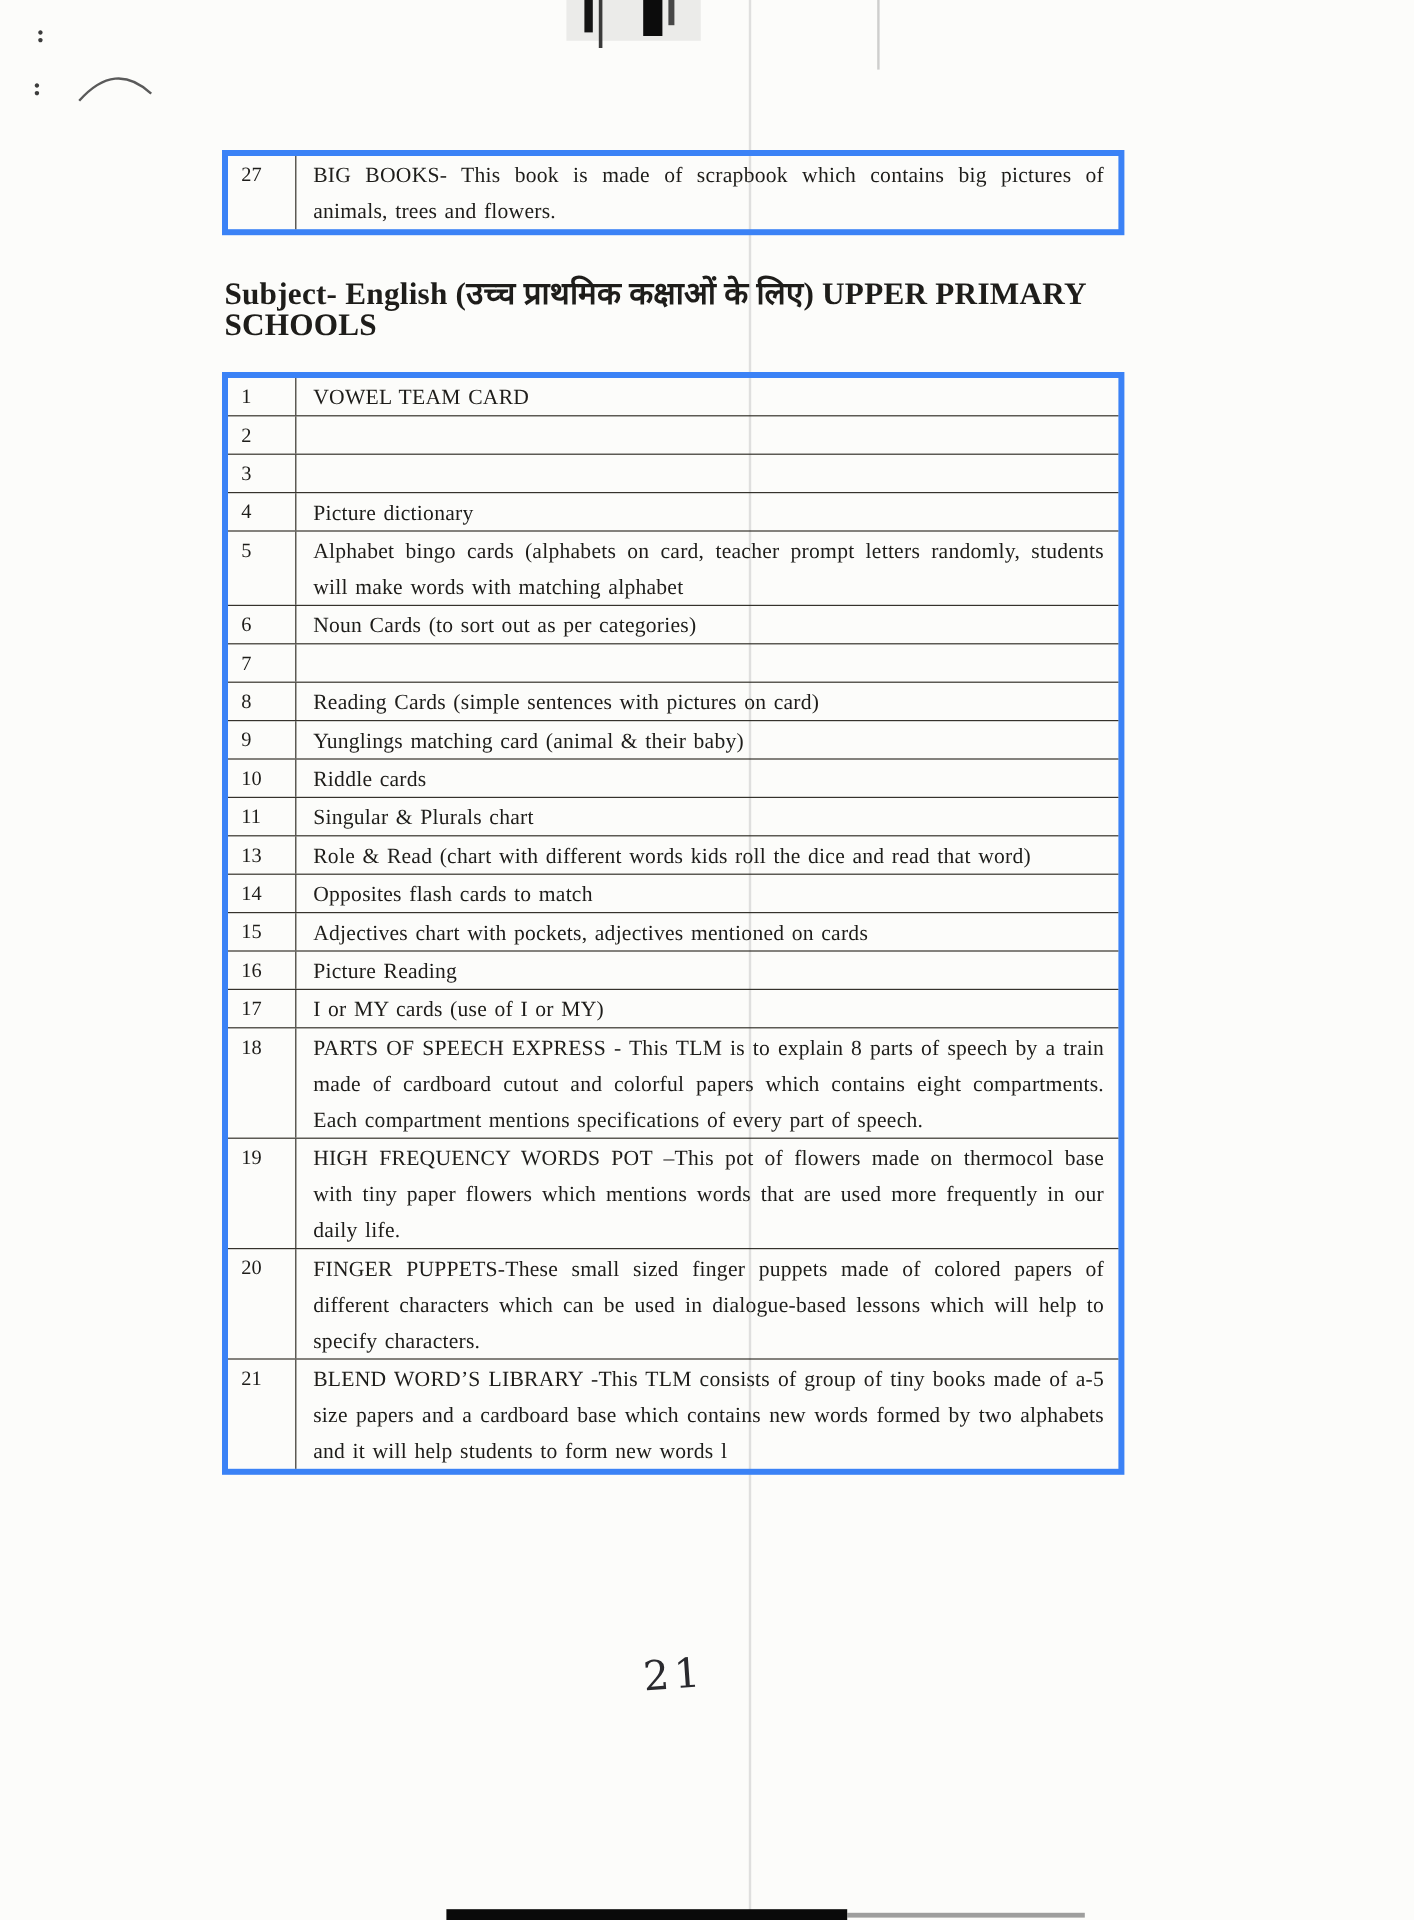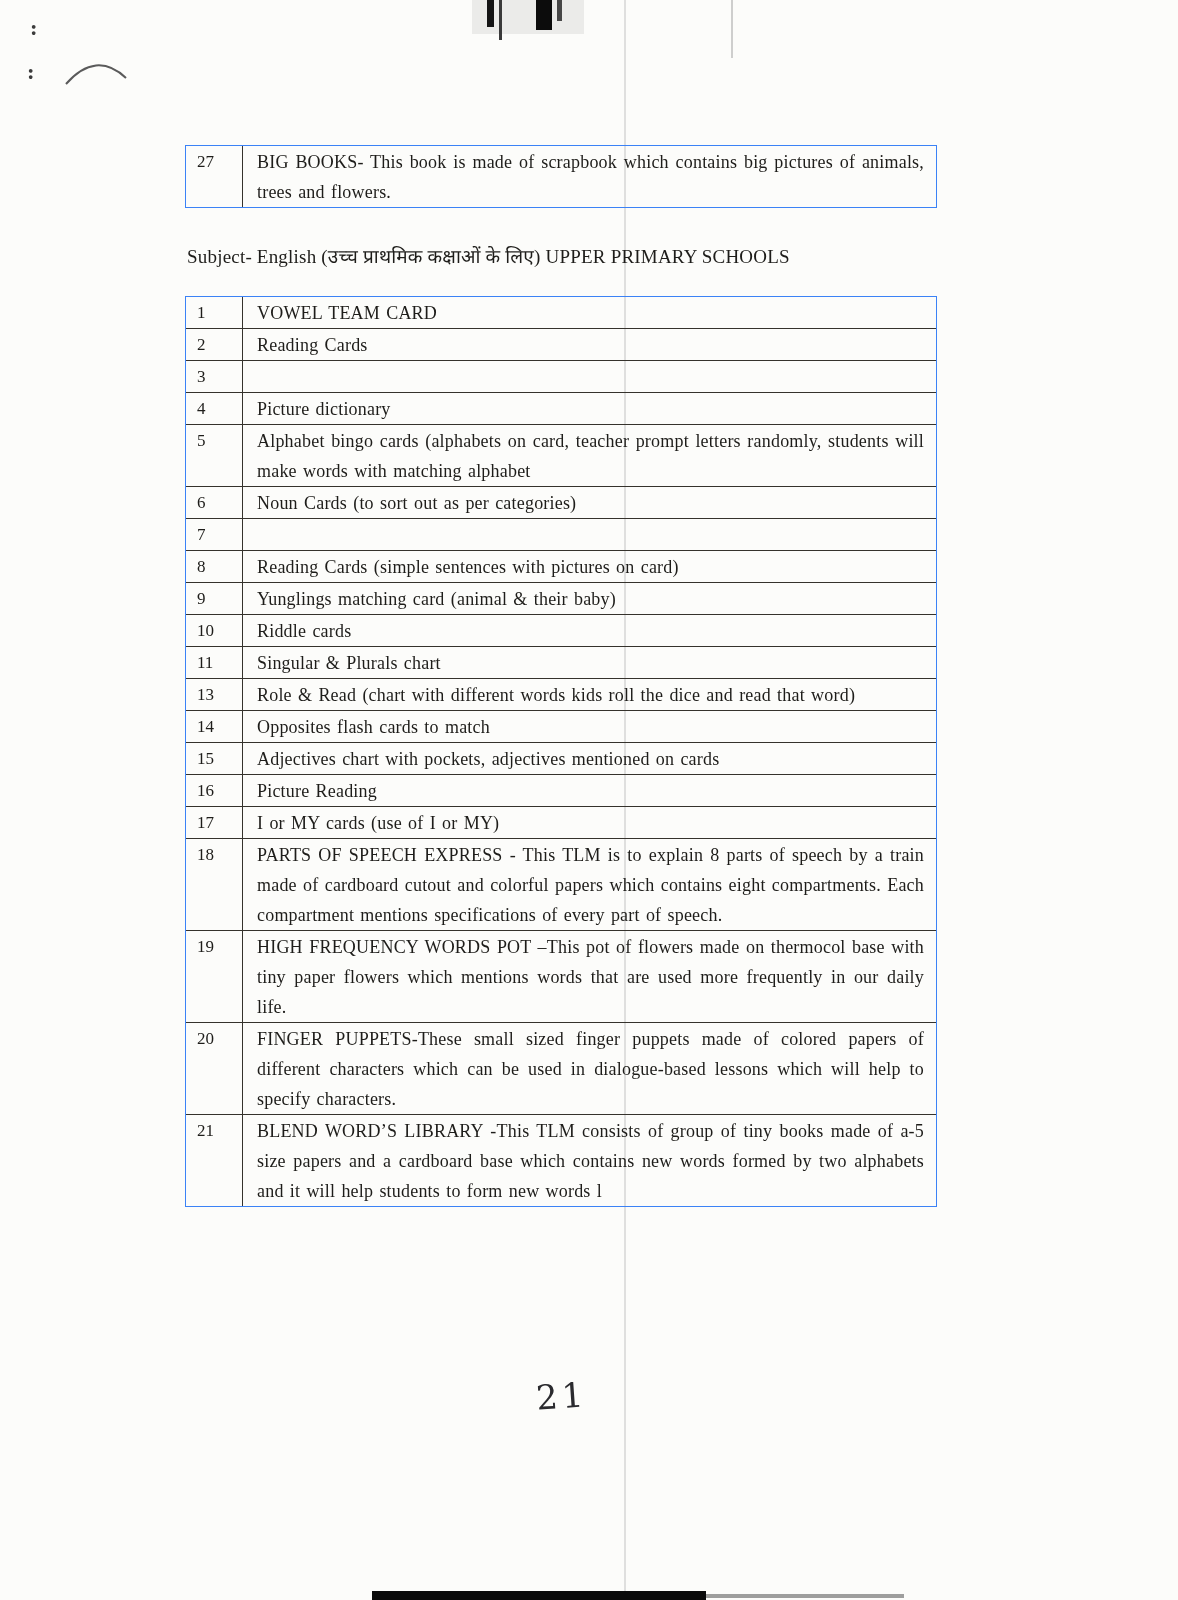--- a/index.html
+++ b/index.html
@@ -9,42 +9,42 @@
     background:#fcfcfa;
     overflow:hidden;
     font-family:"Liberation Serif", serif;
     color:#1e1d1a;
     margin:0 auto;
   }
 
   
   .content{position:absolute;left:185px;top:125px;width:752px;}
 
-  .doc-table{border:1px solid #3b82f6;background:transparent;margin-top:20px;}
+  .doc-table{border:5px solid #3b82f6;background:transparent;}
   .row{display:flex;align-items:stretch;}
   .row:not(:last-child){border-bottom:1px solid #35322c;}
   .cell-num{
     flex:0 0 57px;width:57px;box-sizing:border-box;
     border-right:1px solid #35322c;
     padding:1px 0 0 11px;
     font-size:17px;line-height:30px;
   }
   .cell-text{
     flex:1;box-sizing:border-box;
     padding:1px 12px 0 14px;
     font-size:18px;line-height:30px;
     text-align:justify;
     letter-spacing:0.2px;
     word-spacing:1.5px;
   }
 
   .heading{
     margin:36px 0 26px 2px;
-    font-weight:normal;
-    font-size:19px;
+    font-weight:bold;
+    font-size:26px;
     letter-spacing:0.2px;
     line-height:26px;
   }
 
   
   .page-number{
     position:absolute;left:536px;top:1376px;
     font-family:"DejaVu Serif", serif;
     font-size:34px;color:#2a2a2e;
     transform:rotate(-4deg);
@@ -105,21 +105,20 @@
       <span>UPPER PRIMARY SCHOOLS</span>
     </div>
 
     <div class="doc-table" id="tlm-table">
         <div class="row">
           <div class="cell-num">1</div>
           <div class="cell-text">VOWEL TEAM CARD</div>
         </div>
         <div class="row">
           <div class="cell-num">2</div>
-          <div class="cell-text">Reading Cards</div>
         </div>
         <div class="row">
           <div class="cell-num">3</div>
         </div>
         <div class="row">
           <div class="cell-num">4</div>
           <div class="cell-text">Picture dictionary</div>
         </div>
         <div class="row">
           <div class="cell-num">5</div>

